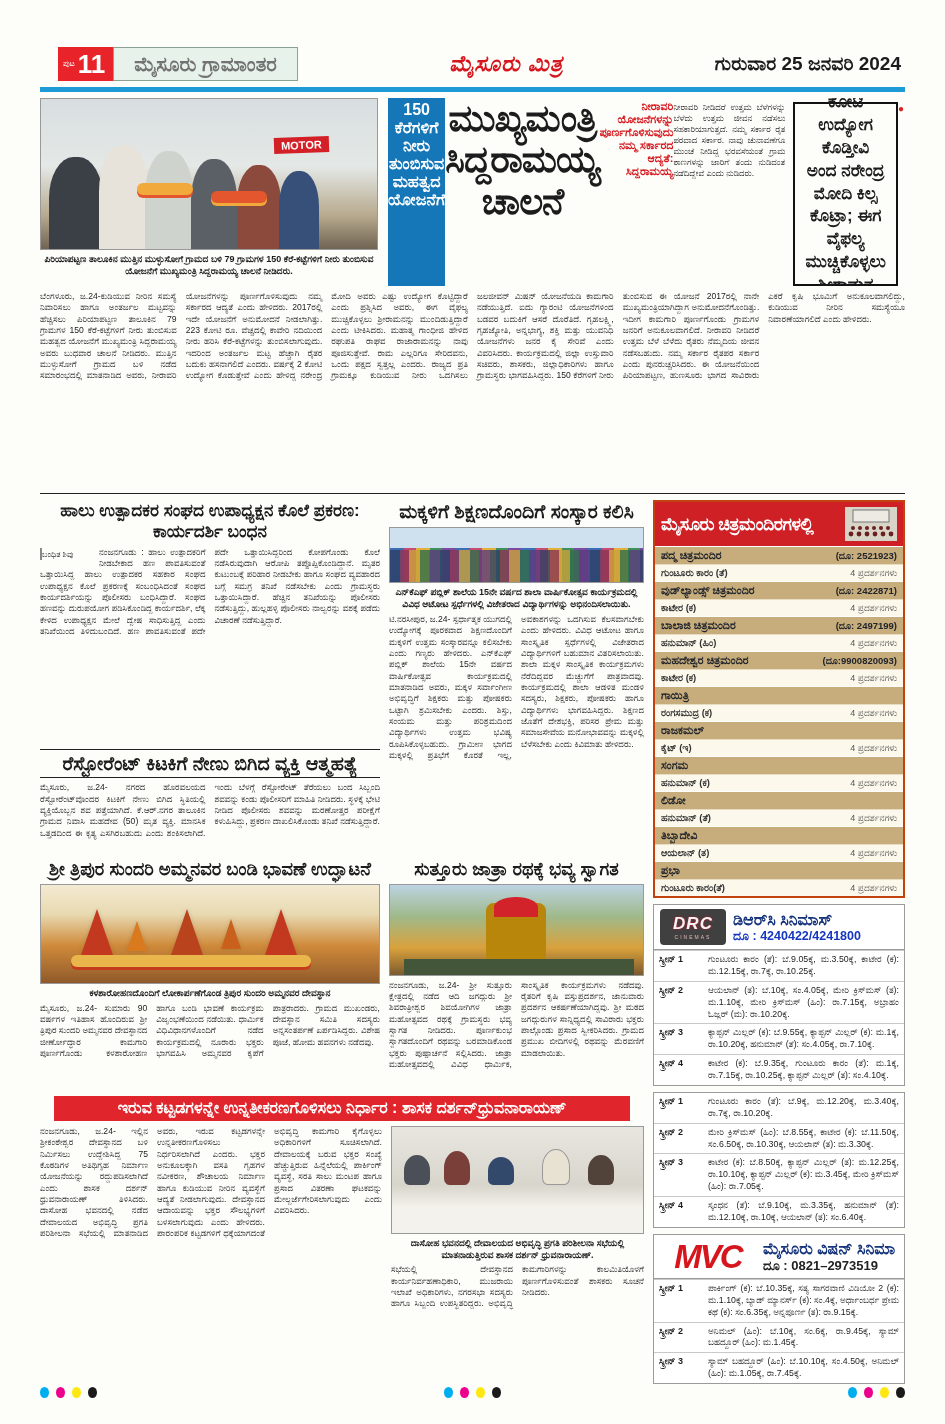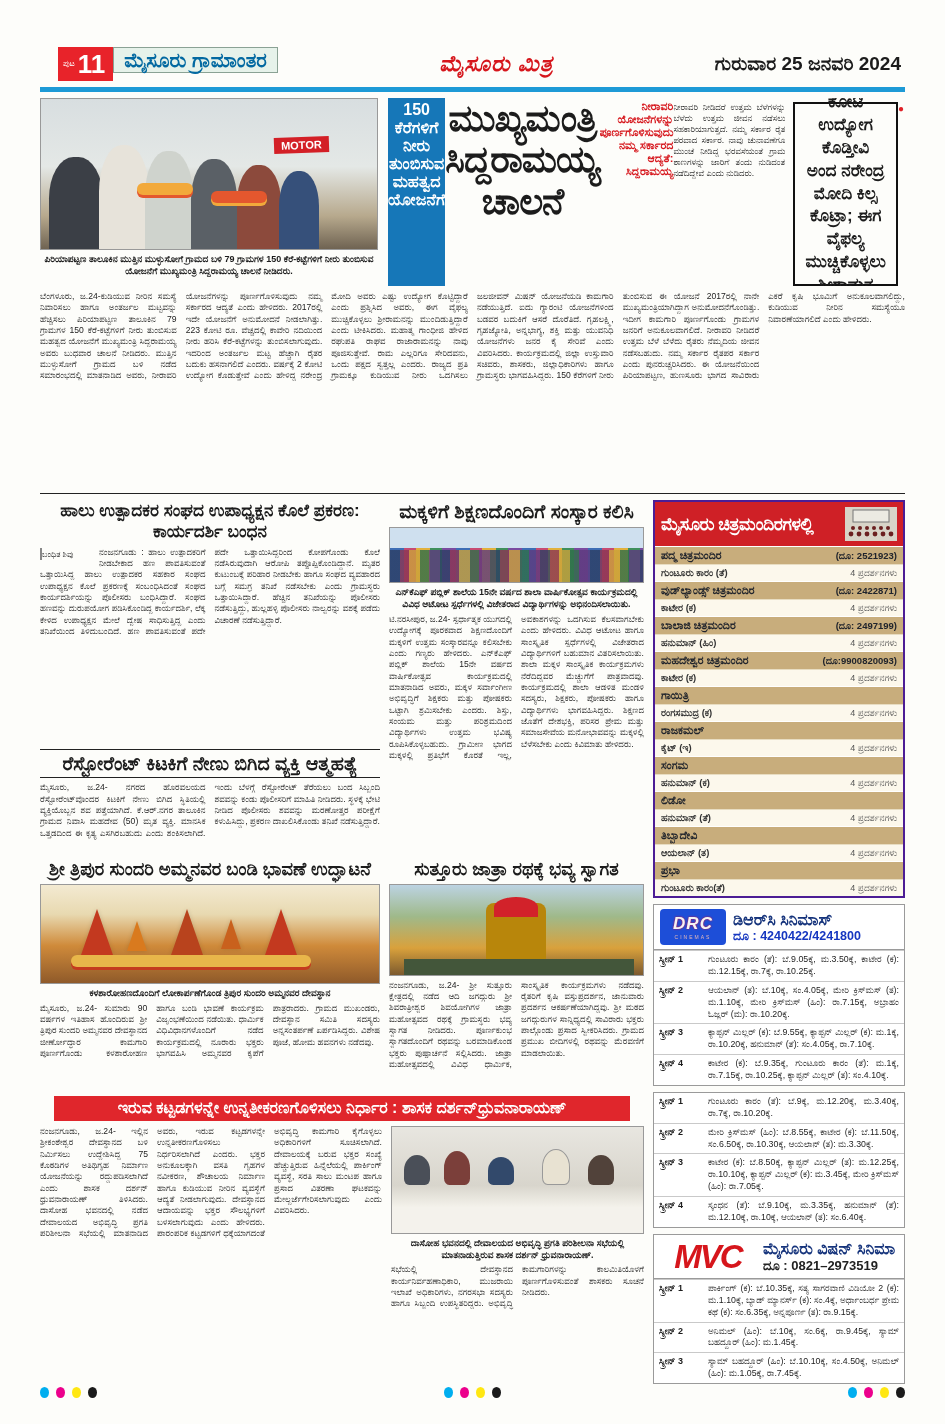--- a/index.html
+++ b/index.html
@@ -10,22 +10,22 @@
     background:#fdfdfa; color:#1c1c1c; overflow:hidden;
   }
   .content { position:absolute; left:40px; top:44px; width:865px; }
 
   
   .hdr { display:flex; align-items:center; height:40px; padding-left:18px; }
   .hdr-left { display:flex; align-items:stretch; }
   .pagebox { background:#e8232a; color:#fff; display:flex; align-items:center; padding:2px 8px 2px 5px; height:34px; }
   .pagebox .lbl { font-size:8px; margin-right:3px; writing-mode:horizontal-tb; }
   .pagebox .num { font-size:26px; font-weight:bold; line-height:1; }
-  .sectionbox { background:#e6f2ea; border:1px solid #8aa294; color:#0369a1;
-    font-size:20px; font-weight:bold; display:flex; align-items:center; padding:0 10px; height:26px; }
+  .sectionbox { background:#e6f2ea; border:1px solid #8aa294; color:#737373;
+    font-size:20px; font-weight:bold; display:flex; align-items:center; padding:0 20px; height:34px; }
   .masthead { flex:1; text-align:center; color:#d6161c; font-size:22px; font-weight:bold; letter-spacing:1px; font-style:italic; }
   .dateline { font-size:19px; font-weight:bold; padding-right:4px; }
   .bluerule { height:5px; background:#1e9ad6; margin-top:3px; }
 
   
   .band1 { display:flex; gap:10px; margin-top:6px; height:188px; }
   .leadphoto-wrap { width:338px; flex:0 0 338px; display:flex; flex-direction:column; }
   .photo { position:relative; overflow:hidden; border:1px solid #999; }
   .photo-lead { height:152px; background:linear-gradient(180deg,#d8dee0 0%,#e4e8e6 45%,#b7a98d 78%,#6f6352 100%); }
   .photo-lead .sign { position:absolute; right:48px; top:38px; background:#d31f26; color:#fff; font-weight:bold; font-size:11px; padding:2px 7px; transform:rotate(-2deg); }
@@ -78,41 +78,41 @@
 
   .bigband { margin-top:6px; }
   .headline2 { font-size:27px; font-weight:bold; text-align:center; letter-spacing:-.5px; line-height:1.15; }
   .strap { background:#e0262c; color:#fff; font-size:16px; font-weight:bold; text-align:center; padding:3px 6px 4px; margin:3px 14px 0; }
   .band5row { display:flex; gap:9px; margin-top:5px; height:236px; }
   .b5left { width:342px; flex:0 0 342px; column-count:3; column-gap:9px; }
   .b5right { flex:1; display:flex; flex-direction:column; }
   .b5right .bodytext { column-count:2; column-gap:9px; margin-top:3px; flex:1; }
 
   
-  .theatres { border:2px solid #4c1d95; background:#b91c1c; }
+  .theatres { border:2px solid #c2410c; background:#b91c1c; }
   .th-head { background:#cf2026; color:#fff; display:flex; align-items:center; justify-content:space-between; padding:5px 6px; }
   .th-title { font-size:17.5px; font-weight:bold; letter-spacing:-.5px; }
   .th-icon { width:52px; height:34px; flex:0 0 52px; }
   .th-row-bar { background:#c8ad7c; display:flex; justify-content:space-between; align-items:center; padding:2px 6px; border-top:1px solid #fff; }
   .th-name { font-size:11px; font-weight:bold; color:#20242c; }
   .th-phone { font-size:9.5px; font-weight:bold; color:#20242c; }
   .th-row-film { background:#fcf8ec; display:flex; justify-content:space-between; align-items:center; padding:2px 6px; border-top:1px solid #e8ddc2; }
   .th-film { font-size:9.5px; font-weight:bold; color:#333; }
   .th-shows { font-size:9px; color:#555; }
 
   .cineblock { border:1px solid #9a9a9a; background:#fff; }
   .cb-head { display:flex; align-items:center; gap:7px; padding:4px 6px; border-bottom:1px solid #9a9a9a; }
   .cb-title { font-size:16px; font-weight:bold; color:#16347c; line-height:1.2; }
   .cb-phone { font-size:12.5px; font-weight:bold; color:#1536c0; }
   .screenrow { display:flex; gap:5px; padding:3px 5px; border-top:1px solid #c9c9c9; }
   .screenrow:first-of-type { border-top:none; }
   .sc-lbl { flex:0 0 44px; font-size:9px; font-weight:bold; }
   .sc-txt { flex:1; font-size:8.8px; line-height:1.35; text-align:justify; }
 
-  .logo-drc { width:66px; height:36px; background:#1d4ed8; border-radius:4px; color:#fff; display:flex; align-items:center; justify-content:center; flex-direction:column; }
+  .logo-drc { width:66px; height:36px; background:#404040; border-radius:4px; color:#fff; display:flex; align-items:center; justify-content:center; flex-direction:column; }
   .logo-drc .t { font-size:17px; font-weight:bold; font-style:italic; letter-spacing:1px; color:#f4f4f4; text-shadow:0 0 2px #e02; }
   .logo-drc .s { font-size:5px; letter-spacing:2px; color:#e5b8b8; }
   .logo-inox { width:102px; flex:0 0 102px; text-align:center; }
   .logo-inox .t { color:#1a3fae; font-size:25px; font-weight:bold; letter-spacing:2px; line-height:1; }
   .logo-inox .t .o { background:radial-gradient(circle at 40% 35%, #ffd23c 0 30%, #1a3fae 34%); border-radius:50%; color:transparent; display:inline-block; }
   .logo-inox .s { color:#e02128; font-size:6.5px; font-weight:bold; letter-spacing:2.5px; }
   .logo-mvc { width:96px; flex:0 0 96px; color:#d6161c; font-size:33px; font-weight:bold; font-style:italic; letter-spacing:-2px; text-align:center; line-height:1; }
 
   
   .regdots { position:absolute; left:40px; right:40px; bottom:26px; display:flex; justify-content:space-between; }

